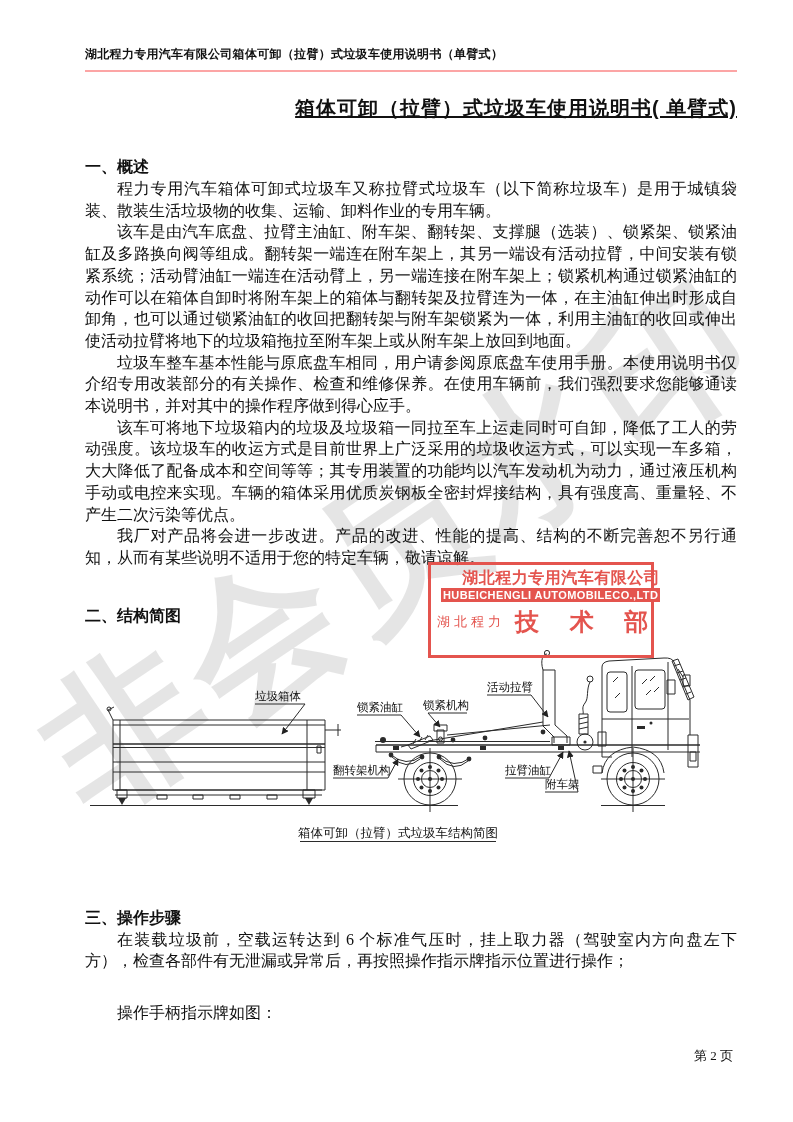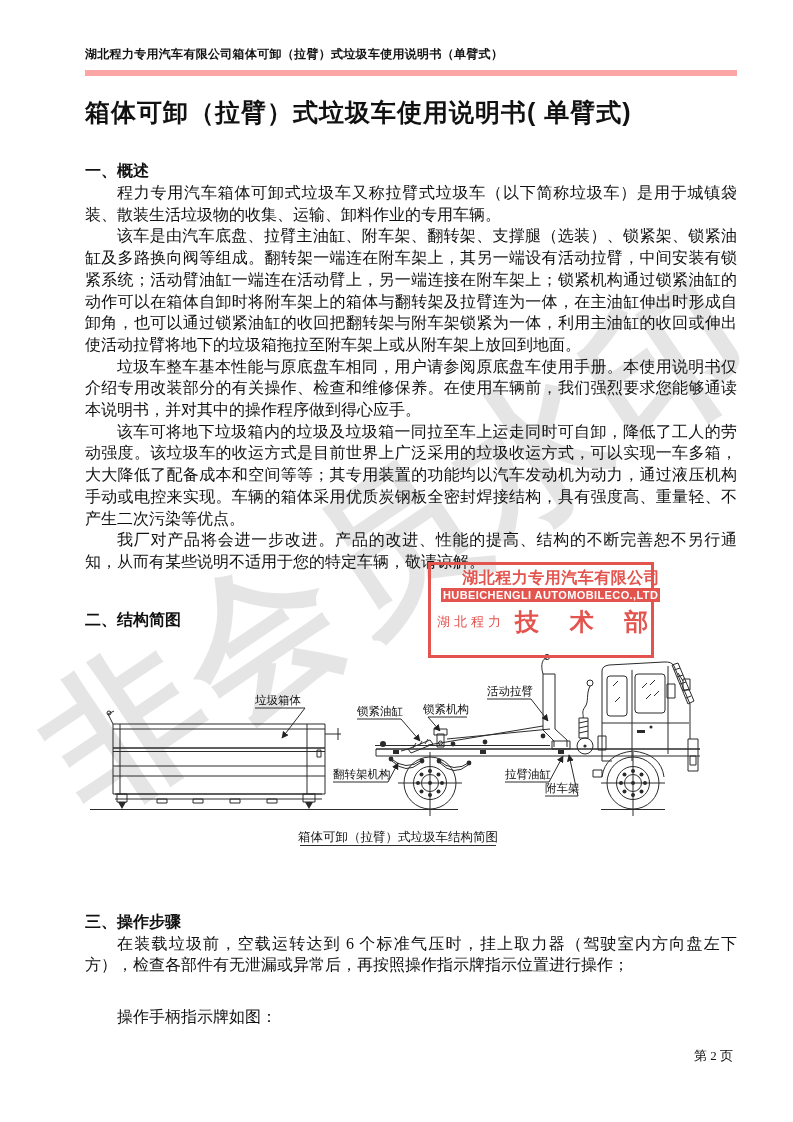--- a/index.html
+++ b/index.html
@@ -11,28 +11,29 @@
     box-sizing:border-box;
     padding:46px 56px 0 85px;
     font-family:"Liberation Serif", serif;
     color:#111;
     overflow:hidden;
   }
   .content{position:relative;z-index:2;}
   
   .doc-header{
     font-size:12px;font-weight:bold;letter-spacing:.3px;
-    padding-bottom:7px;border-bottom:6px solid #fca5a5;
+    padding-bottom:7px;border-bottom:2px solid #fca5a5;
     font-family:"Liberation Serif", serif;
   }
   .doc-title{
-    margin-top:20px;text-align:left;
-    font-size:25px;font-weight:bold;line-height:32px;
+    margin-top:20px;text-align:right;
+    font-size:20px;font-weight:bold;line-height:32px;
     font-family:"Liberation Sans", sans-serif;
     letter-spacing:1px;
+    text-decoration:underline;
   }
   .sec-heading{
     font-size:16px;font-weight:bold;line-height:22px;
     font-family:"Liberation Sans", sans-serif;
   }
   .sec1-heading{margin-top:32px;}
   .sec2-heading{margin-top:36px;}
   .sec3-heading{margin-top:38px;}
   .body-p{
     margin:0;font-size:16px;line-height:21.7px;

